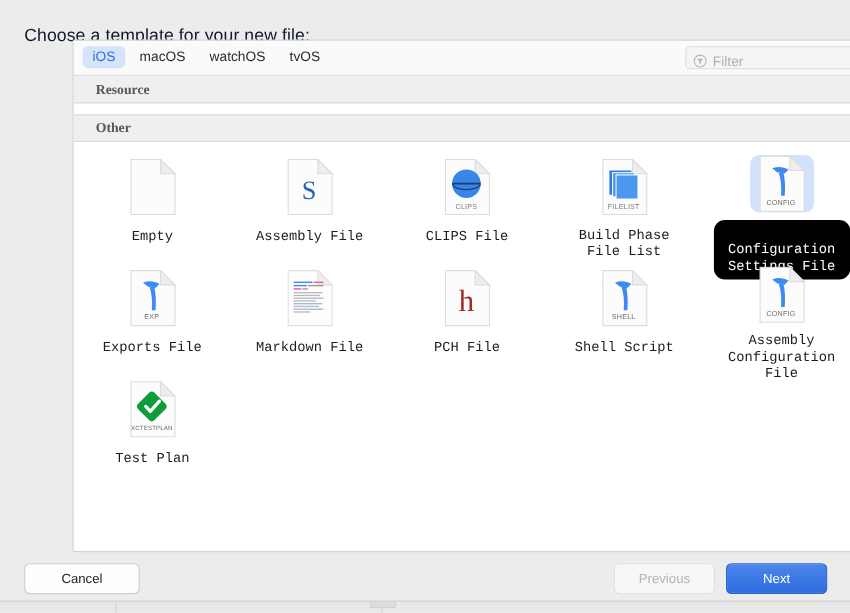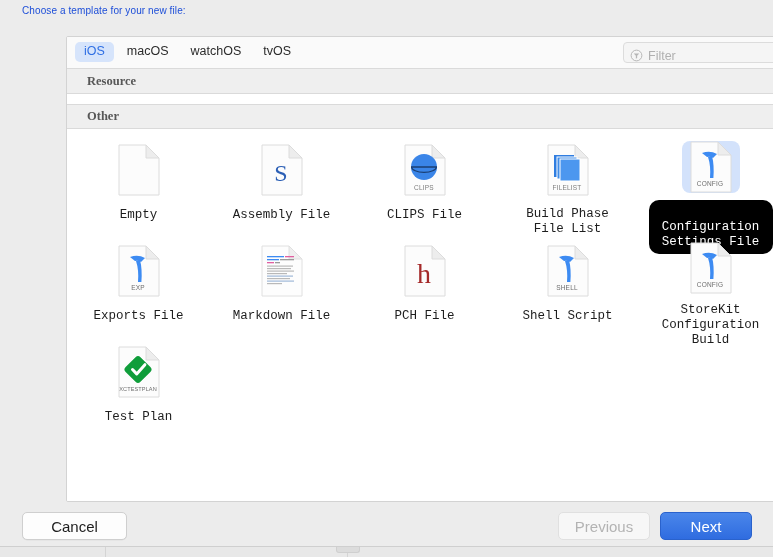--- a/index.html
+++ b/index.html
@@ -31,23 +31,23 @@
     position: absolute; top: 0; width: 1px; height: 11px; background: #d4d4d4;
   }
   .bottom-strip .nub {
     position: absolute; top: 0px; left: 336px; width: 22px; height: 5px;
     background: #dcdcdc; border: 1px solid #cfcfcf; border-top: none;
     border-radius: 0 0 3px 3px;
   }
 
   .title {
     position: absolute;
-    left: 22px; top: 5px;
-    font-size: 10px;
-    color: #1d4ed8;
+    left: 22px; top: 24px;
+    font-size: 16px;
+    color: #0f172a;
     letter-spacing: 0.1px;
   }
 
   
   .panel {
     position: absolute;
     left: 22px; top: 36px;
     width: 729px; height: 466px;
     background: #ffffff;
     border: 1px solid #d3d3d3;
@@ -186,21 +186,21 @@
     height: 102px;
     background: #b5b5b5;
     border-radius: 4px;
   }
 
   
   .btn {
     position: absolute;
     height: 28px;
     border-radius: 5px;
-    font-size: 15px;
+    font-size: 12px;
     display: flex;
     align-items: center;
     justify-content: center;
     box-sizing: border-box;
     cursor: default;
     user-select: none;
   }
   .btn-cancel {
     left: 22px; top: 512px; width: 105px;
     background: #fdfdfd;
@@ -393,21 +393,21 @@
           <div class="cell">
             <div class="icon-wrap">
               <svg class="doc-icon" width="44" height="52" viewBox="0 0 44 52">
                 <path d="M2 1 h27 l13 13 v37 h-40 z" fill="#fcfcfc" stroke="#dcdcdc" stroke-width="1"></path>
                 <path d="M29 1 v13 h13 z" fill="#ededed" stroke="#dcdcdc" stroke-width="1"></path>
                 <path d="M13 12 q8 -3 15 1 l-4 4 q-3 -2 -6 -1 z" fill="#3d8bf2"></path>
                 <path d="M19 16 q3 9 2 21 h3.4 q1 -13 -1.4 -22 z" fill="#3d8bf2"></path>
                 <text x="21" y="45" font-family="'Liberation Sans', sans-serif" font-size="6.5" fill="#6e6e6e" text-anchor="middle" letter-spacing="0.2">CONFIG</text>
               </svg>
             </div>
-            <div class="label">StoreKit Configuration Build</div>
+            <div class="label">Assembly Configuration File</div>
           </div>
         </div>
 
         <div class="row">
           <div class="cell">
             <div class="icon-wrap">
               <svg class="doc-icon" width="44" height="52" viewBox="0 0 44 52">
                 <path d="M2 1 h27 l13 13 v37 h-40 z" fill="#fcfcfc" stroke="#dcdcdc" stroke-width="1"></path>
                 <path d="M29 1 v13 h13 z" fill="#ededed" stroke="#dcdcdc" stroke-width="1"></path>
                 <rect x="10.5" y="13" width="21" height="21" rx="3.5" fill="#0f9d3a" transform="rotate(45 21 23.5)"></rect>

